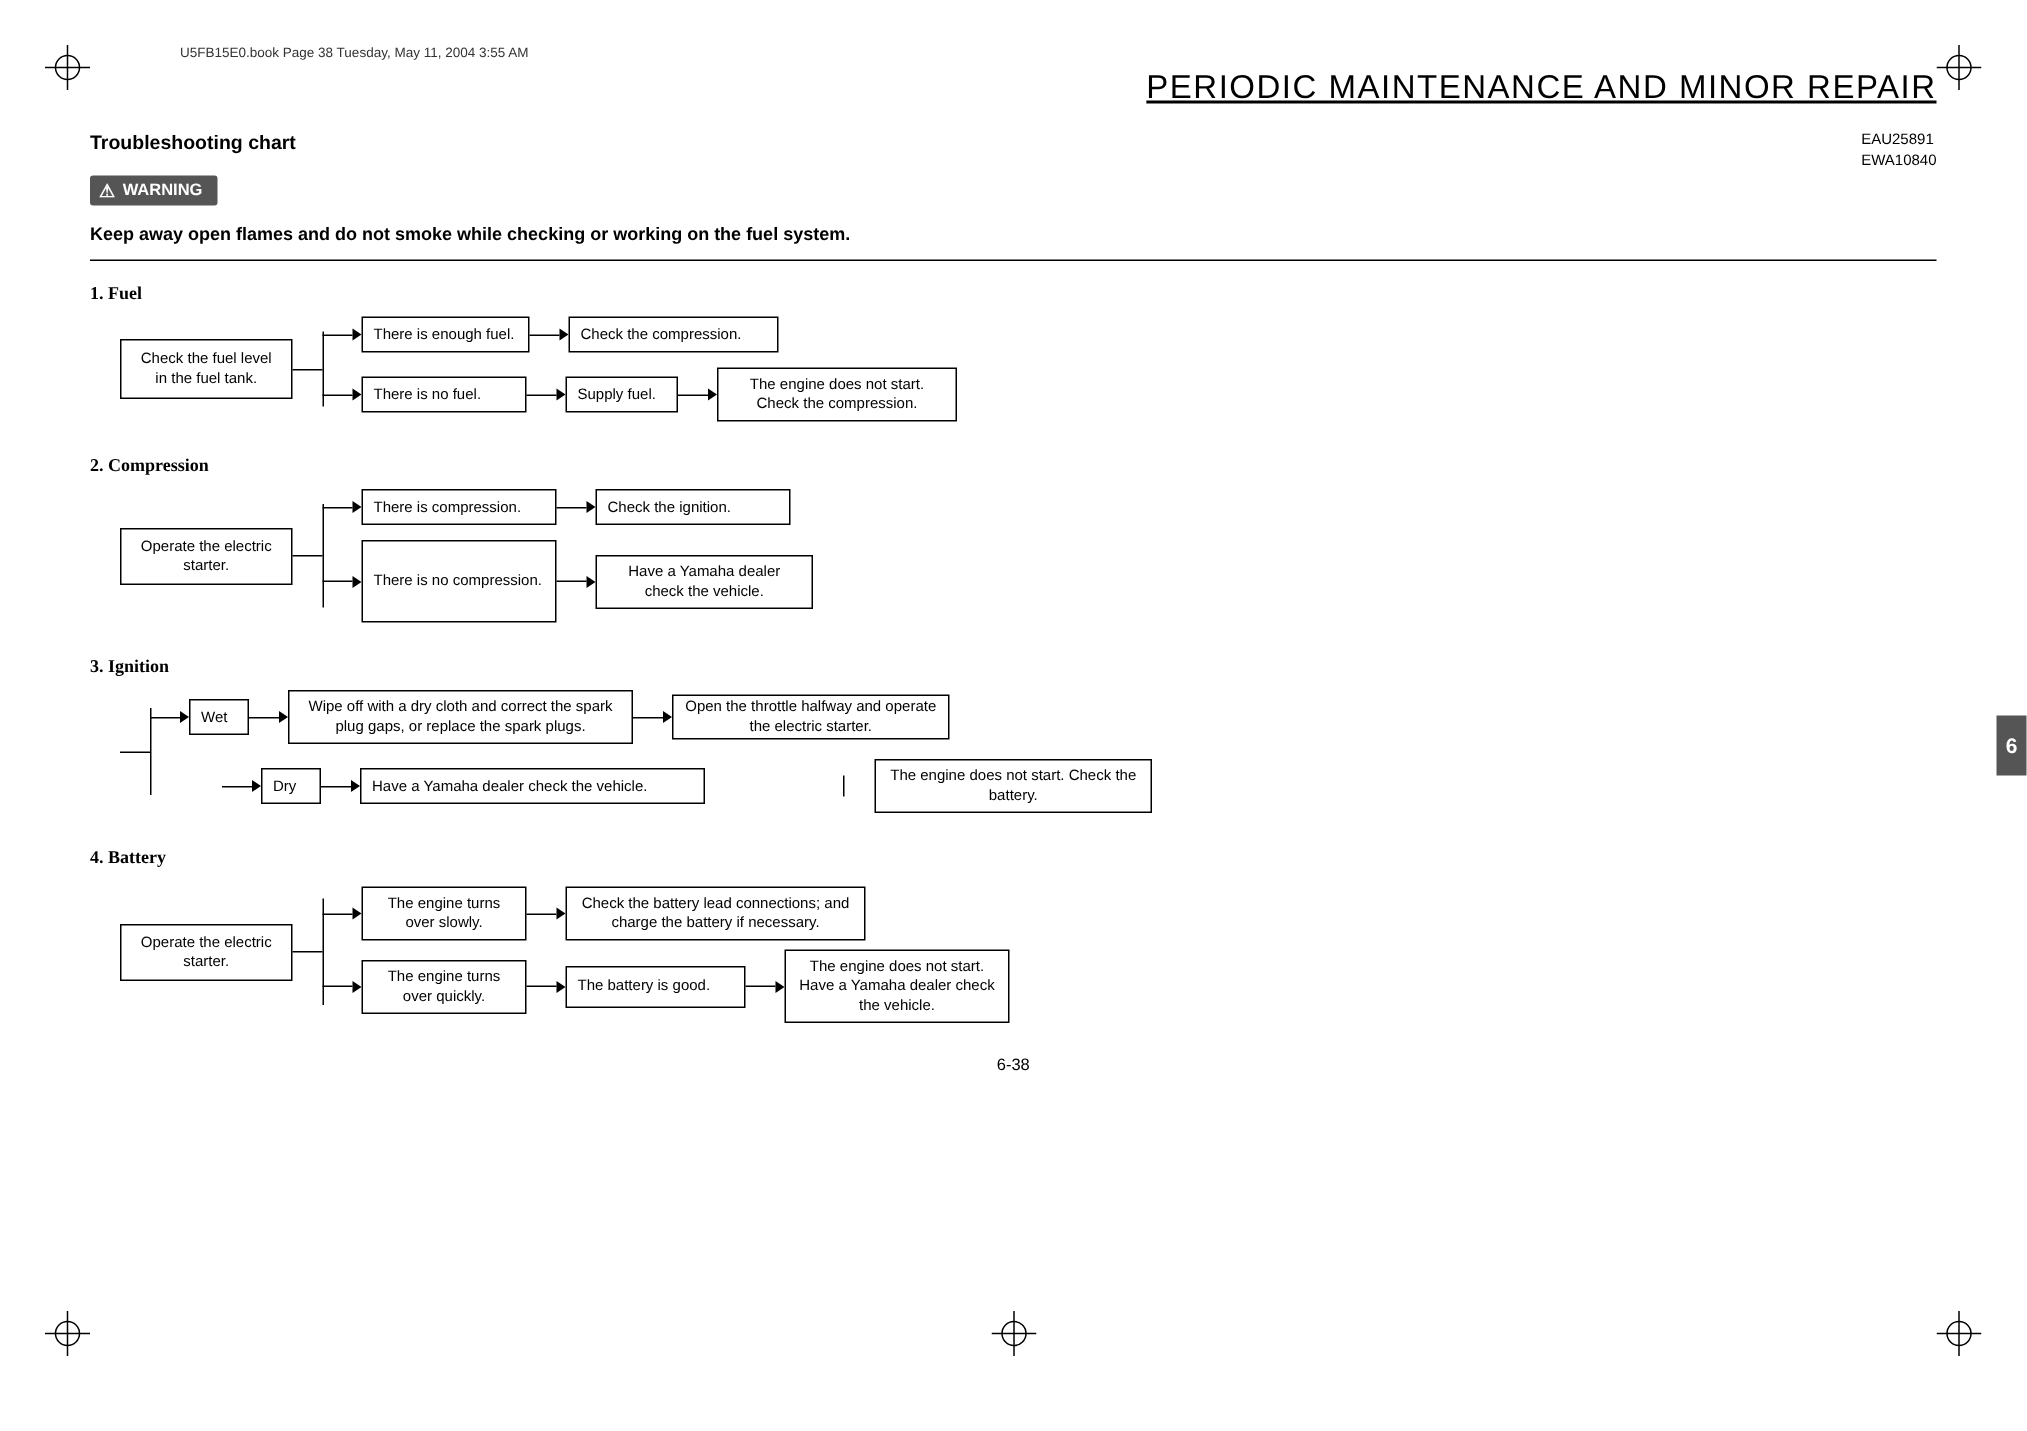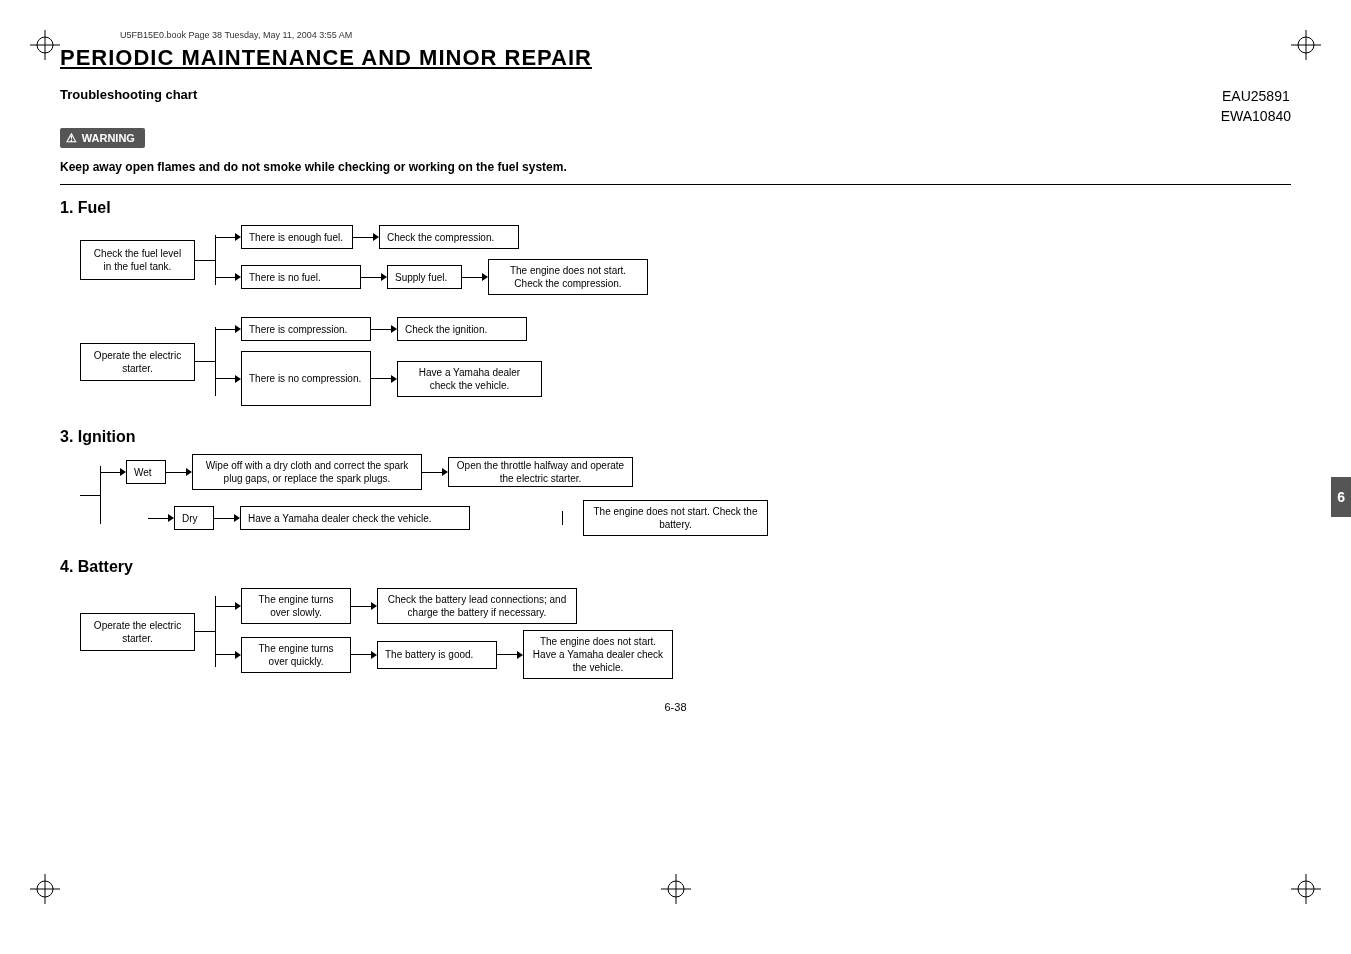--- a/index.html
+++ b/index.html
@@ -66,39 +66,39 @@
 
     
     hr.section-rule {
       border: none;
       border-top: 1px solid #000;
       margin: 6px 0 14px 0;
     }
 
     
     .main-title {
-      text-align: left;
+      text-align: right;
       font-size: 22px;
-      font-weight: bold;
+      font-weight: normal;
       text-decoration: underline;
       margin-bottom: 16px;
       letter-spacing: 1px;
     }
 
     
     .section-heading {
       font-size: 13px;
       font-weight: bold;
       margin-bottom: 4px;
     }
 
     
     .ref-code {
-      font-size: 14px;
-      text-align: center;
+      font-size: 10px;
+      text-align: left;
       line-height: 1.4;
     }
 
     
     .warning-box {
       display: inline-flex;
       align-items: center;
       background: #555;
       color: #fff;
       font-size: 11px;
@@ -117,23 +117,24 @@
       font-weight: bold;
       margin-bottom: 10px;
     }
 
     
     .flowchart-section {
       margin-bottom: 22px;
     }
 
     .flowchart-title {
-      font-size: 16px;
+      font-size: 12px;
       font-weight: bold;
       margin-bottom: 8px;
+      font-family: Liberation Serif, serif;
     }
 
     
     .top-header {
       display: flex;
       justify-content: space-between;
       align-items: flex-start;
       margin-bottom: 2px;
     }
   </style>
@@ -239,40 +240,41 @@
           <div style="width:20px;height:1px;background:#000; flex-shrink:0;"></div>
           <div style="width:0;height:0;border-top:4px solid transparent;border-bottom:4px solid transparent;border-left:6px solid #000; flex-shrink:0;"></div>
           <div style="border:1px solid #000; padding:4px 7px; width:140px; min-height:24px; display:flex; align-items:center; text-align:center; font-size:10px; line-height:1.3;">
             <span>Check the compression.</span>
           </div>
         </div>
 
         <div style="display:flex; align-items:center; margin-left:0; margin-top:4px;">
           <div style="width:20px;height:1px;background:#000; flex-shrink:0;"></div>
           <div style="width:0;height:0;border-top:4px solid transparent;border-bottom:4px solid transparent;border-left:6px solid #000; flex-shrink:0;"></div>
-          <div style="border:1px solid #000; padding:4px 7px; width:120px; min-height:24px; display:flex; align-items:center; text-align:center; font-size:10px; line-height:1.3;">
+          <div style="border:1px solid #000; padding:4px 7px; width:110px; min-height:24px; display:flex; align-items:center; text-align:center; font-size:10px; line-height:1.3;">
             <span>There is no fuel.</span>
           </div>
           <div style="width:20px;height:1px;background:#000; flex-shrink:0;"></div>
           <div style="width:0;height:0;border-top:4px solid transparent;border-bottom:4px solid transparent;border-left:6px solid #000; flex-shrink:0;"></div>
           <div style="border:1px solid #000; padding:4px 7px; width:75px; min-height:24px; display:flex; align-items:center; text-align:center; font-size:10px; line-height:1.3;">
             <span>Supply fuel.</span>
           </div>
           <div style="width:20px;height:1px;background:#000; flex-shrink:0;"></div>
           <div style="width:0;height:0;border-top:4px solid transparent;border-bottom:4px solid transparent;border-left:6px solid #000; flex-shrink:0;"></div>
           <div style="border:1px solid #000; padding:4px 7px; width:160px; min-height:28px; display:flex; align-items:center; text-align:center; font-size:10px; line-height:1.3;">
             <span>The engine does not start.
 Check the compression.</span>
           </div>
         </div>
       </div>
     </div>
   </div>
 
   <div class="flowchart-section">
+    <div class="flowchart-title">2. Compression</div>
     <div style="display:flex; align-items:center; margin-left:20px; font-size:10px;">
       <div style="border:1px solid #000; padding:5px 8px; width:115px; min-height:36px; display:flex; align-items:center; text-align:center; font-size:10px; line-height:1.3;">
         <span>Operate the electric starter.</span>
       </div>
       <div style="width:20px;height:1px;background:#000;"></div>
       <div style="position:relative; display:flex; flex-direction:column; gap:6px;">
         <div style="position:absolute; left:0; top:10px; bottom:10px; width:1px; background:#000;"></div>
 
         <div style="display:flex; align-items:center;">
           <div style="width:20px;height:1px;background:#000; flex-shrink:0;"></div>

